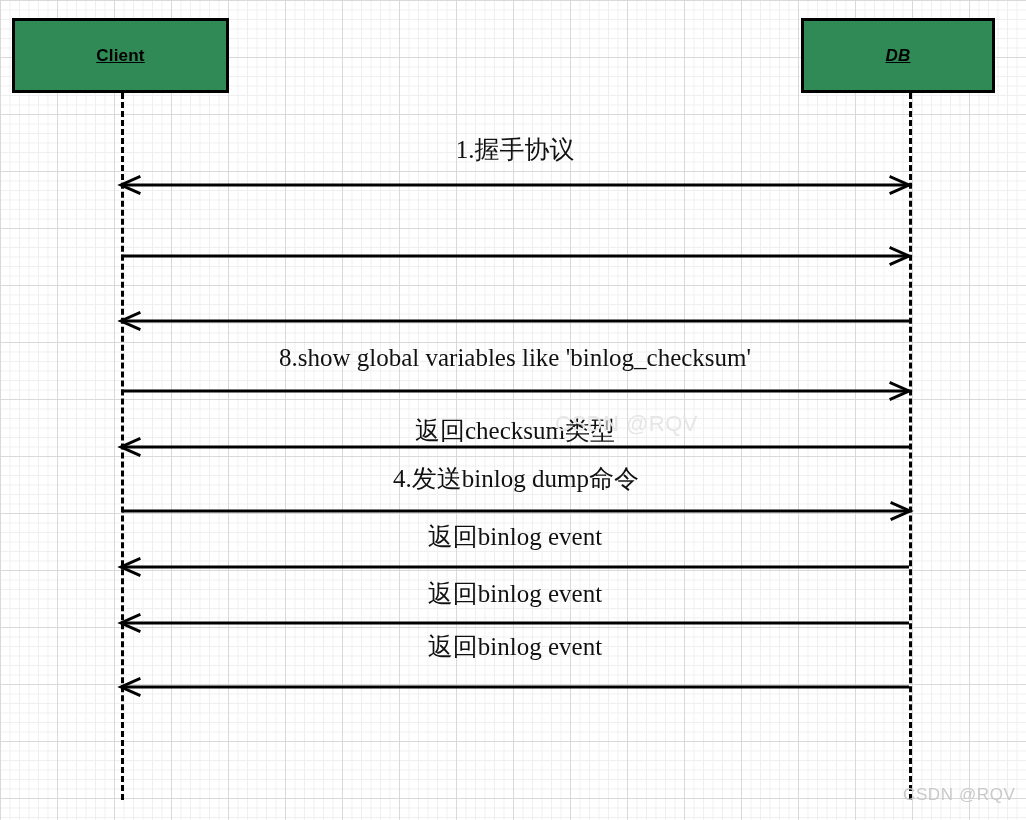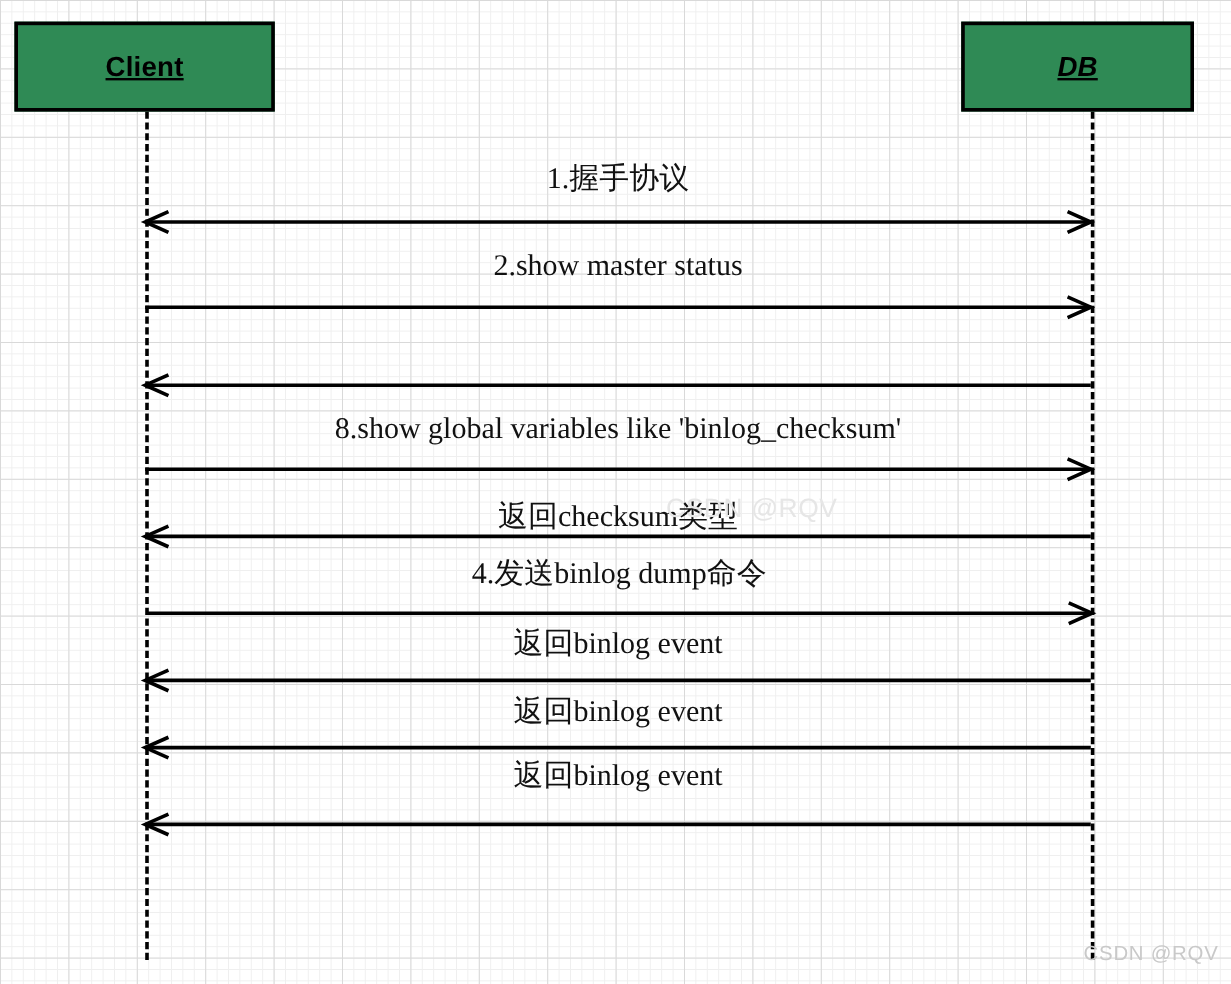--- a/index.html
+++ b/index.html
@@ -34,21 +34,21 @@
   
   .actor-box {
     position: absolute;
     box-sizing: border-box;
     border: 3px solid #000000;
     display: flex;
     align-items: center;
     justify-content: center;
   }
   .actor-label {
-    font-size: 23px;
+    font-size: 17px;
     font-weight: bold;
     color: #000000;
     text-decoration: underline;
     letter-spacing: 0.2px;
     white-space: nowrap;
   }
 
   
   .lifeline {
     position: absolute;
@@ -123,21 +123,20 @@
         <div class="message-label" style="top: 0px;">1.握手协议</div>
         <div class="message-arrow" style="top: 38px;">
           <svg viewBox="0 0 800 20" preserveAspectRatio="none" width="800" height="20">
             <line x1="6" y1="10" x2="794" y2="10" stroke="#000000" stroke-width="3"></line>
             <polyline points="776,2 794,10 776,18" fill="none" stroke="#000000" stroke-width="3" stroke-linecap="square"></polyline>
             <polyline points="24,2 6,10 24,18" fill="none" stroke="#000000" stroke-width="3" stroke-linecap="square"></polyline>
           </svg>
         </div>
       </div>
       <div class="message" style="left: 115px; top: 209px; width: 800px; height: 67px;">
-        <div class="message-label" style="top: 0px;">2.show master status</div>
         <div class="message-arrow" style="top: 37px;">
           <svg viewBox="0 0 800 20" preserveAspectRatio="none" width="800" height="20">
             <line x1="6" y1="10" x2="794" y2="10" stroke="#000000" stroke-width="3"></line>
             <polyline points="776,2 794,10 776,18" fill="none" stroke="#000000" stroke-width="3" stroke-linecap="square"></polyline>
           </svg>
         </div>
       </div>
       <div class="message" style="left: 115px; top: 274px; width: 800px; height: 67px;">
         <div class="message-arrow" style="top: 37px;">
           <svg viewBox="0 0 800 20" preserveAspectRatio="none" width="800" height="20">

